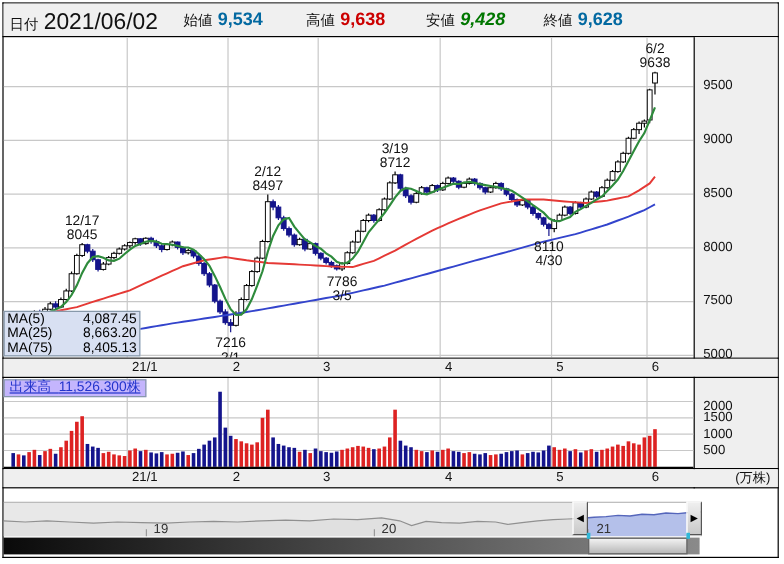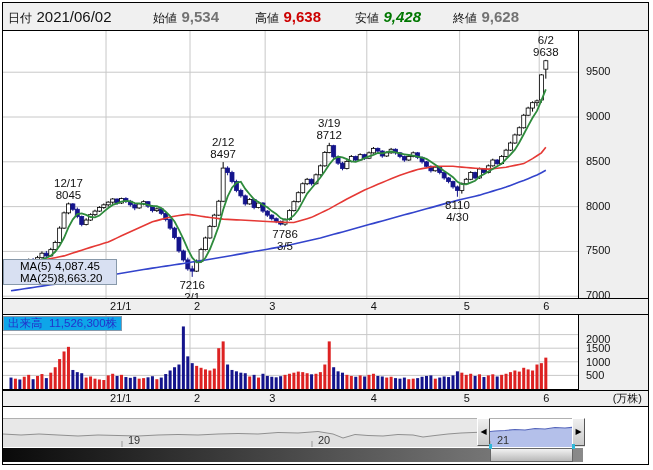--- a/index.html
+++ b/index.html
@@ -7,28 +7,28 @@
           font-family:"Liberation Sans","DejaVu Sans",sans-serif;}
   .abs{position:absolute;}
   .border{position:absolute;background:#000;}
   .strip{position:absolute;background:#efefef;}
   .ticklab{position:absolute;font-size:11px;color:#111;white-space:nowrap;}
   .monthlab{position:absolute;font-size:11px;color:#111;top:0;}
   
   #header{position:absolute;left:3px;top:3px;width:645px;height:27px;background:#f0f0f0;}
   #header .grp{position:absolute;top:5px;white-space:nowrap;}
   #header .lab{font-size:12px;color:#111;}
-  #header .val{font-size:15px;font-weight:bold;color:#737373;}
-  #header .date{font-size:15px;color:#111;}
+  #header .val{font-size:15px;font-weight:bold;color:#0369a1;}
+  #header .date{font-size:19px;color:#111;}
   
   #ma-legend{position:absolute;left:3px;top:259px;width:112px;background:#d8e0f2;
              border:1px solid #8899aa;font-size:11.5px;z-index:5;}
-  #ma-legend .row{display:flex;justify-content:space-between;padding:0 16px;line-height:12px;}
-  #vol-box{position:absolute;left:3px;top:316px;background:#0ea5e9;border:1px solid #8899aa;
-           font-size:11.5px;color:#2233cc;padding:0 4px;line-height:13px;z-index:5;white-space:nowrap;}
+  #ma-legend .row{display:flex;justify-content:space-between;padding:0 2px;line-height:12px;}
+  #vol-box{position:absolute;left:3px;top:316px;background:#c4b5fd;border:1px solid #8899aa;
+           font-size:11.5px;color:#2233cc;padding:0 4px;line-height:13px;z-index:5;white-space:nowrap;text-decoration:underline;}
   
   .navbtn{position:absolute;top:418px;width:13px;height:28px;background:linear-gradient(#efefef,#c9c9c9);
           border:1px solid #555;border-top-color:#fff;border-left-color:#fff;box-sizing:border-box;
           font-size:8px;color:#000;text-align:center;line-height:26px;cursor:pointer;z-index:6;}
   
   #sb-track{position:absolute;left:3px;top:448px;width:580px;height:14px;
             background:linear-gradient(to right,#0a0a0a,#8a8a8a);z-index:4;}
   #sb-thumb{position:absolute;left:490px;top:448px;width:83px;height:14px;box-sizing:border-box;
             background:linear-gradient(#f2f2f2,#b8b8b8);border:1px solid #666;z-index:5;cursor:grab;}
   .cyantick{position:absolute;top:444px;width:3px;height:5px;background:#30b8d8;z-index:6;}
@@ -343,31 +343,35 @@
       <text text-anchor="middle" fill="#111" font-size="11.5"><tspan x="454.42" y="178.0989932885906">8110</tspan><tspan x="454.42" y="190.0989932885906">4/30</tspan></text>
       <text text-anchor="middle" fill="#111" font-size="11.5"><tspan x="542.8199999999999" y="12.879194630872483">6/2</tspan><tspan x="542.8199999999999" y="24.879194630872483">9638</tspan></text>
     </svg>
   <div class="border" style="left:578px;top:31px;width:1px;height:376px"></div>
   <div id="price-ticks">
       <div class="ticklab" style="left: 586px; top: 65.2148px; text-align: center;">9500</div>
       <div class="ticklab" style="left: 586px; top: 110.013px;">9000</div>
       <div class="ticklab" style="left: 586px; top: 154.812px; text-align: right;">8500</div>
       <div class="ticklab" style="left: 586px; top: 199.611px;">8000</div>
       <div class="ticklab" style="left: 586px; top: 244.409px;">7500</div>
-      <div class="ticklab" style="left: 586px; top: 289.208px;">7000</div>
+      <div class="ticklab" style="left: 586px; top: 289.208px;">5000</div>
     </div>
 
   <div id="ma-legend">
     <div class="row">
         <span id="ma5-l">MA(5)</span>
         <span id="ma5-v">4,087.45</span>
       </div>
     <div class="row">
         <span id="ma25-l">MA(25)</span>
         <span id="ma25-v">8,663.20</span>
+      </div>
+    <div class="row">
+        <span id="ma75-l">MA(75)</span>
+        <span id="ma75-v">8,405.13</span>
       </div>
   </div>
 
   <div class="border" style="left:2px;top:298px;width:647px;height:1px"></div>
   <div class="strip" id="month-strip-1" style="left:3px;top:299px;width:645px;height:15px">
       <div class="monthlab" style="left: 107.03px; top: 1px;">21/1</div>
       <div class="monthlab" style="left: 191.01px; top: 1px;">2</div>
       <div class="monthlab" style="left: 266.15px; top: 1px;">3</div>
       <div class="monthlab" style="left: 367.81px; top: 1px;">4</div>
       <div class="monthlab" style="left: 460.63px; top: 1px;">5</div>

